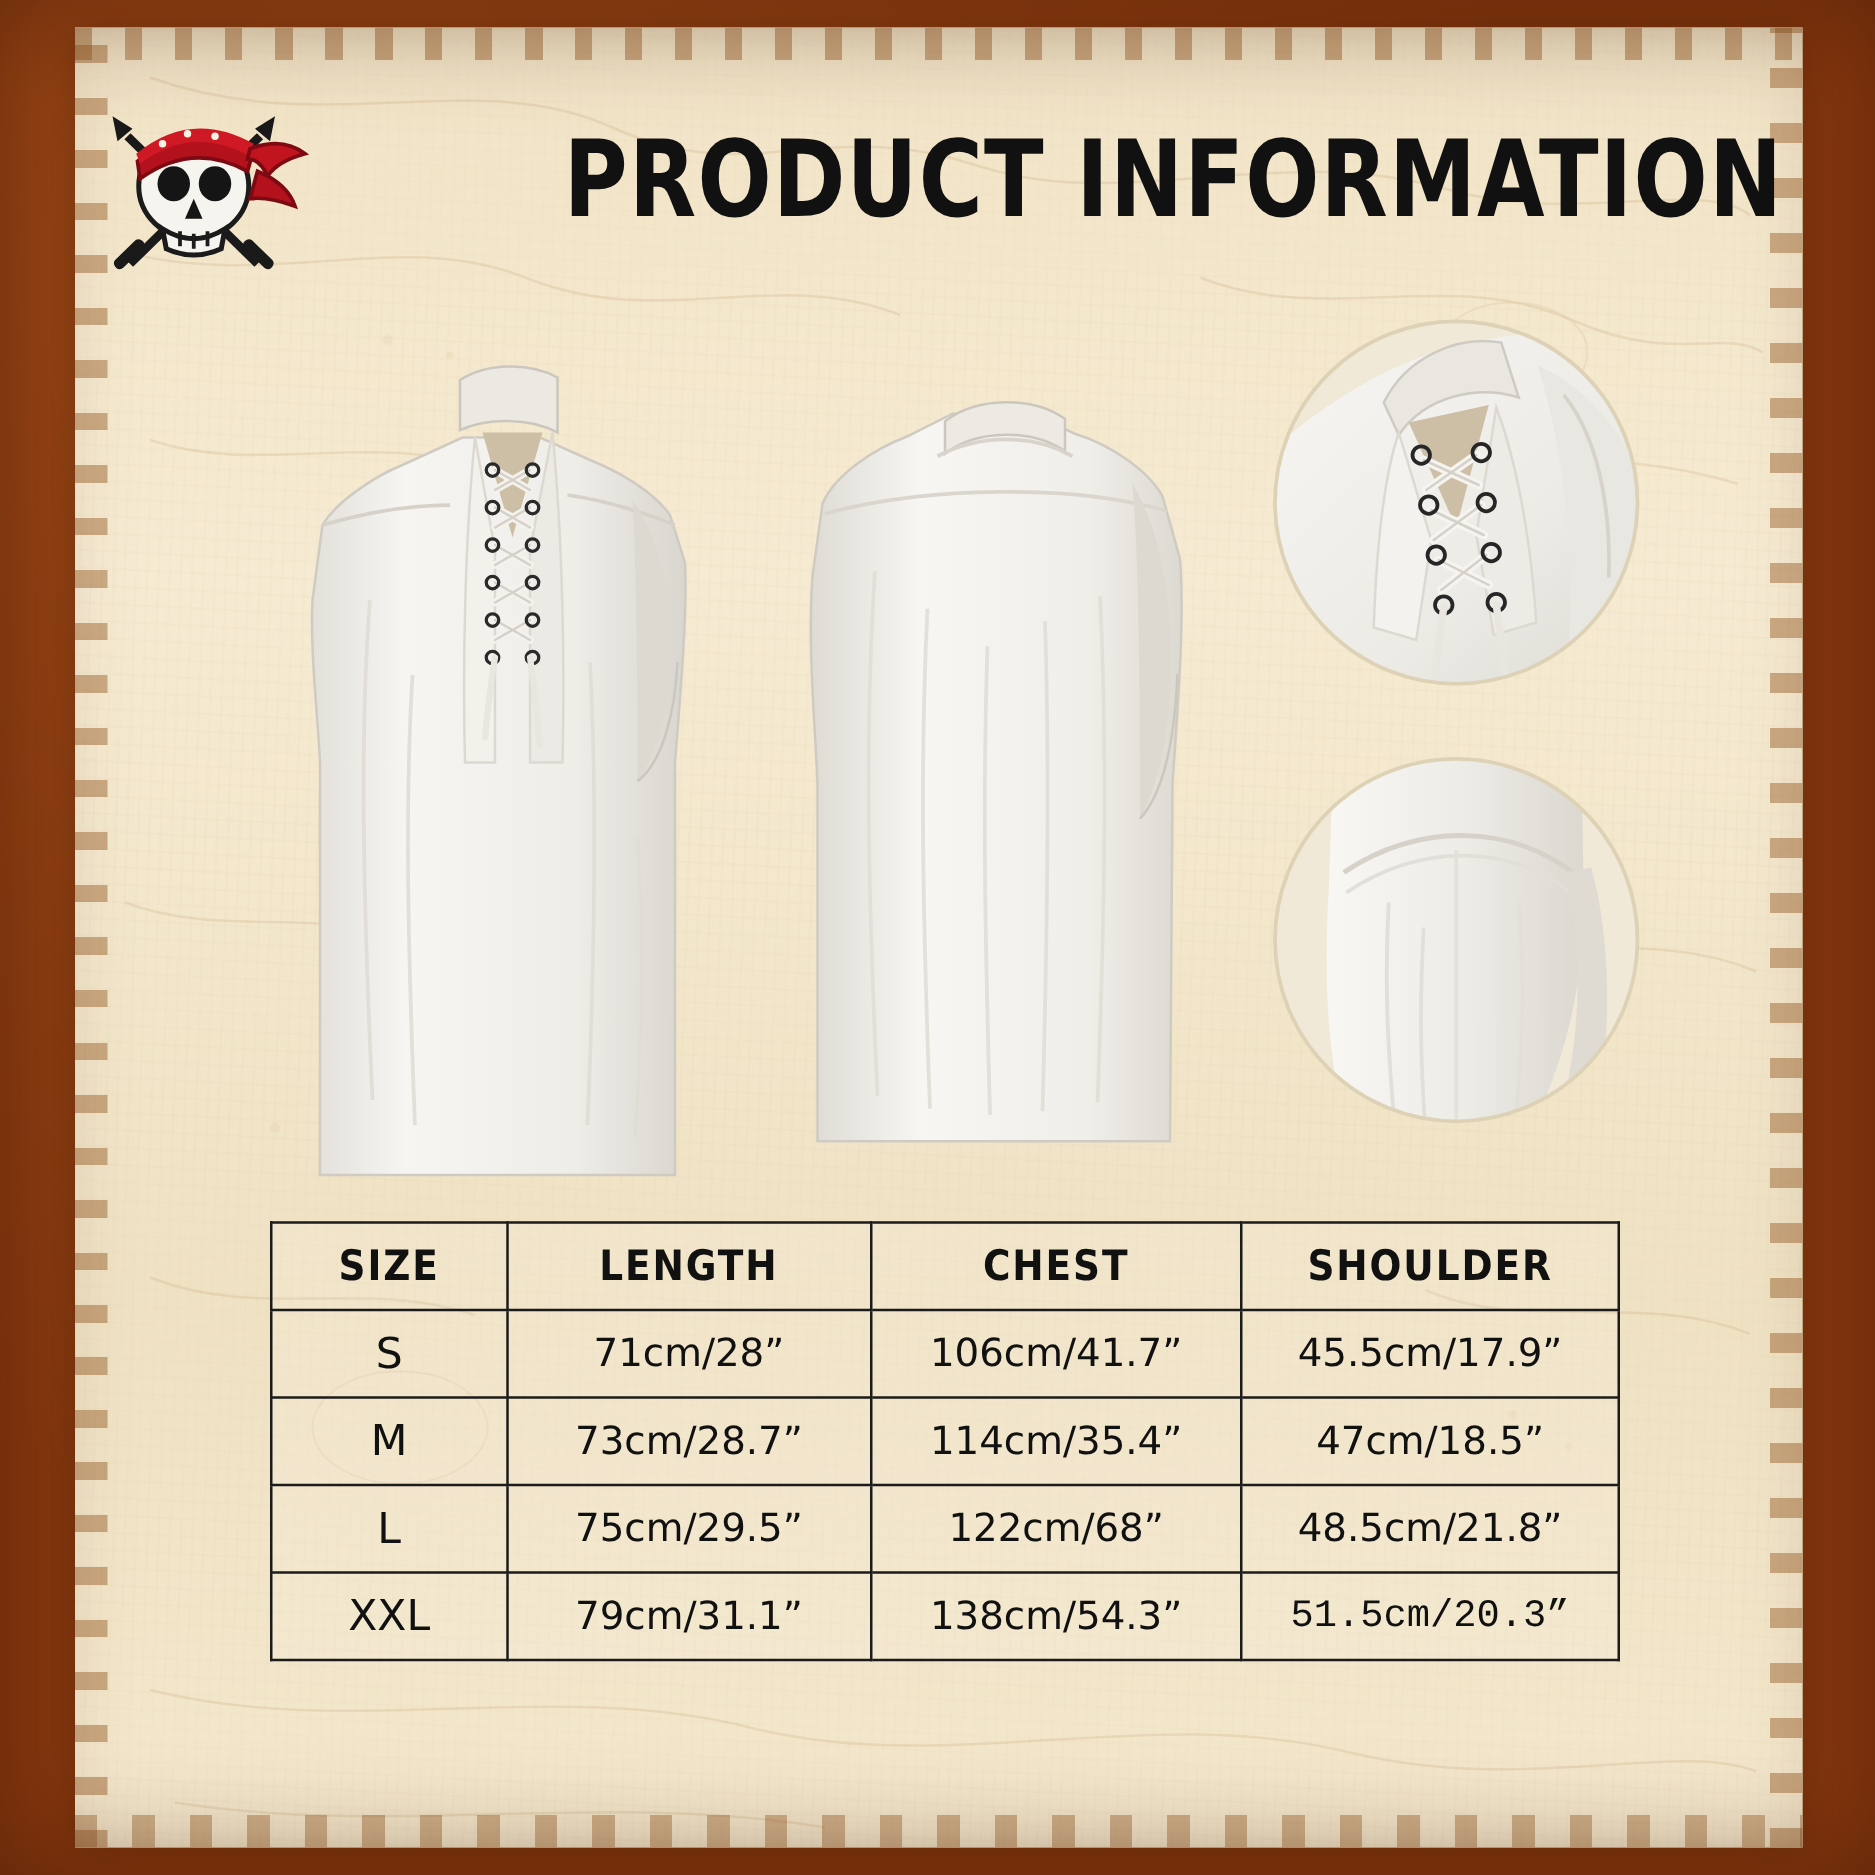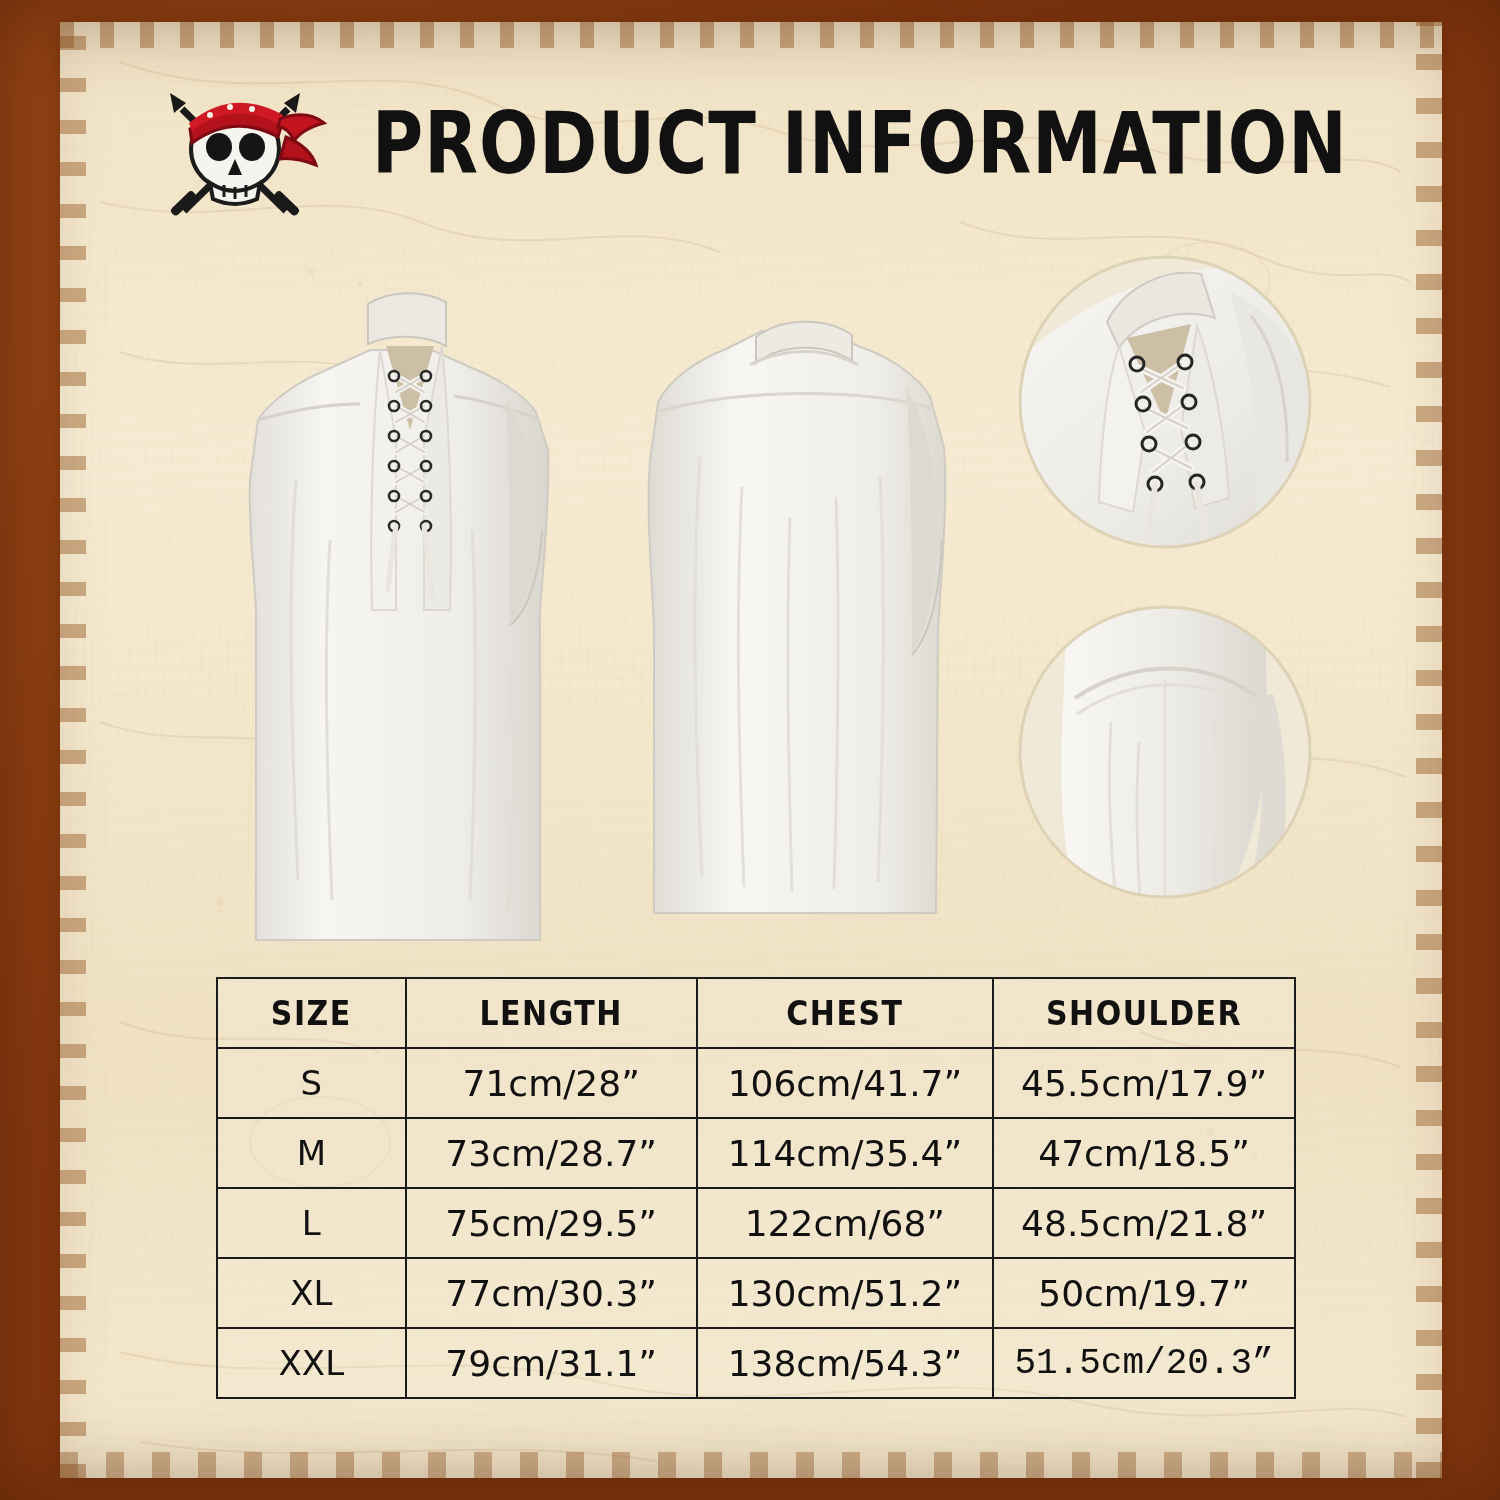--- a/index.html
+++ b/index.html
@@ -69,21 +69,21 @@
   }
 
   
   #header {
     position: absolute;
     left: 0; right: 0;
     top: 36px;
     height: 170px;
     display: flex;
     align-items: center;
-    justify-content: center;
+    justify-content: space-between;
     gap: 27px;
   }
   #logo {
     width: 190px;
     height: 160px;
     flex: 0 0 auto;
   }
   #title {
     font-family: "DejaVu Sans", sans-serif;
     font-weight: 700;
@@ -132,21 +132,21 @@
     height: 68px;
     padding: 0 6px;
   }
   table.size-table th {
     font-weight: 700;
     font-size: 30px;
     letter-spacing: 1.5px;
     transform: scaleY(1.12);
   }
   table.size-table td {
-    font-size: 36px;
+    font-size: 31px;
     font-weight: 400;
   }
   table.size-table td.sz {
     font-size: 34px;
     font-weight: 400;
   }
   table.size-table tr:first-child th:first-child { border-top-left-radius: 16px; }
   table.size-table tr:first-child th:last-child  { border-top-right-radius: 16px; }
   table.size-table tr:last-child td:first-child  { border-bottom-left-radius: 16px; }
   table.size-table tr:last-child td:last-child   { border-bottom-right-radius: 16px; font-family: Liberation Mono, monospace; }
@@ -478,26 +478,20 @@
             <td>114cm/35.4”</td>
             <td>47cm/18.5”</td>
           </tr>
           <tr>
             <td class="sz">L</td>
             <td>75cm/29.5”</td>
             <td>122cm/68”</td>
             <td>48.5cm/21.8”</td>
           </tr>
           <tr>
-            <td class="sz">XL</td>
-            <td>77cm/30.3”</td>
-            <td>130cm/51.2”</td>
-            <td>50cm/19.7”</td>
-          </tr>
-          <tr>
             <td class="sz">XXL</td>
             <td>79cm/31.1”</td>
             <td>138cm/54.3”</td>
             <td>51.5cm/20.3”</td>
           </tr>
         </tbody>
       </table>
     </div>
 
   </div>

